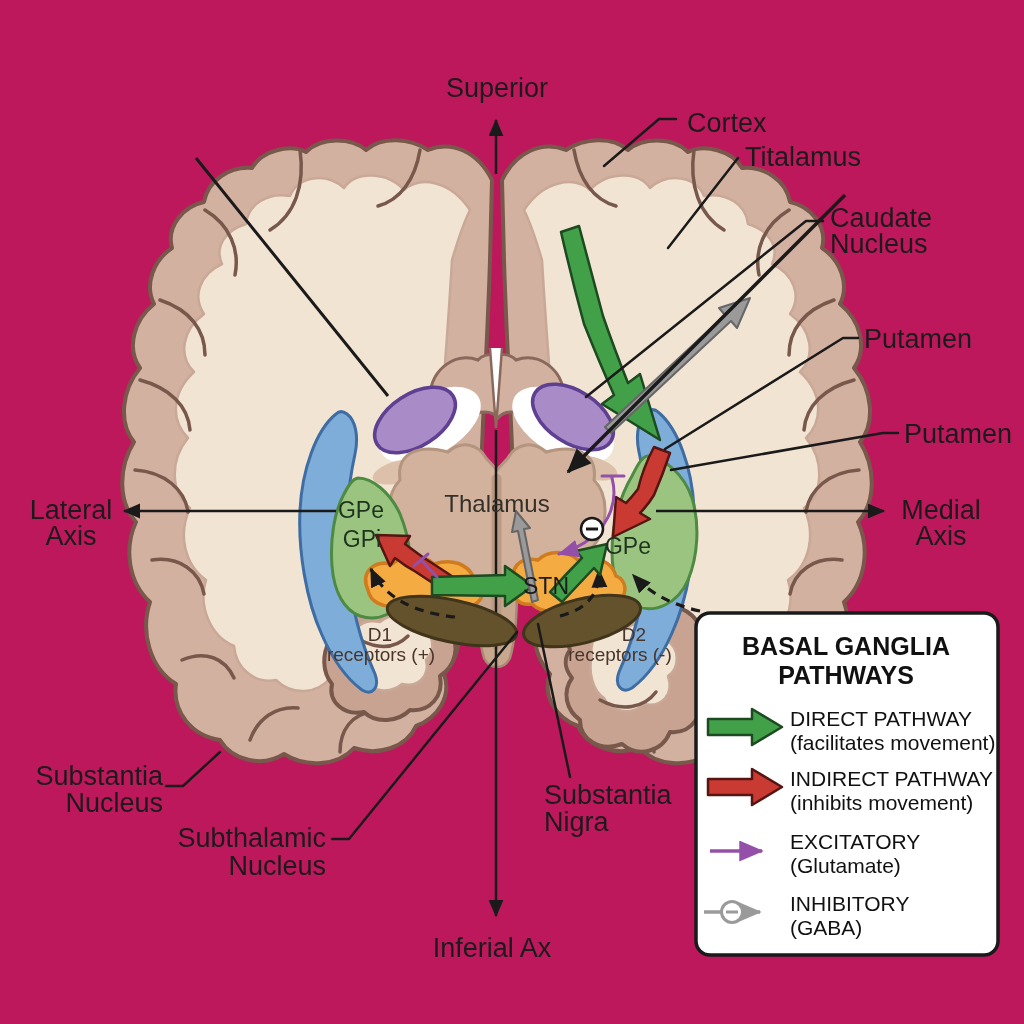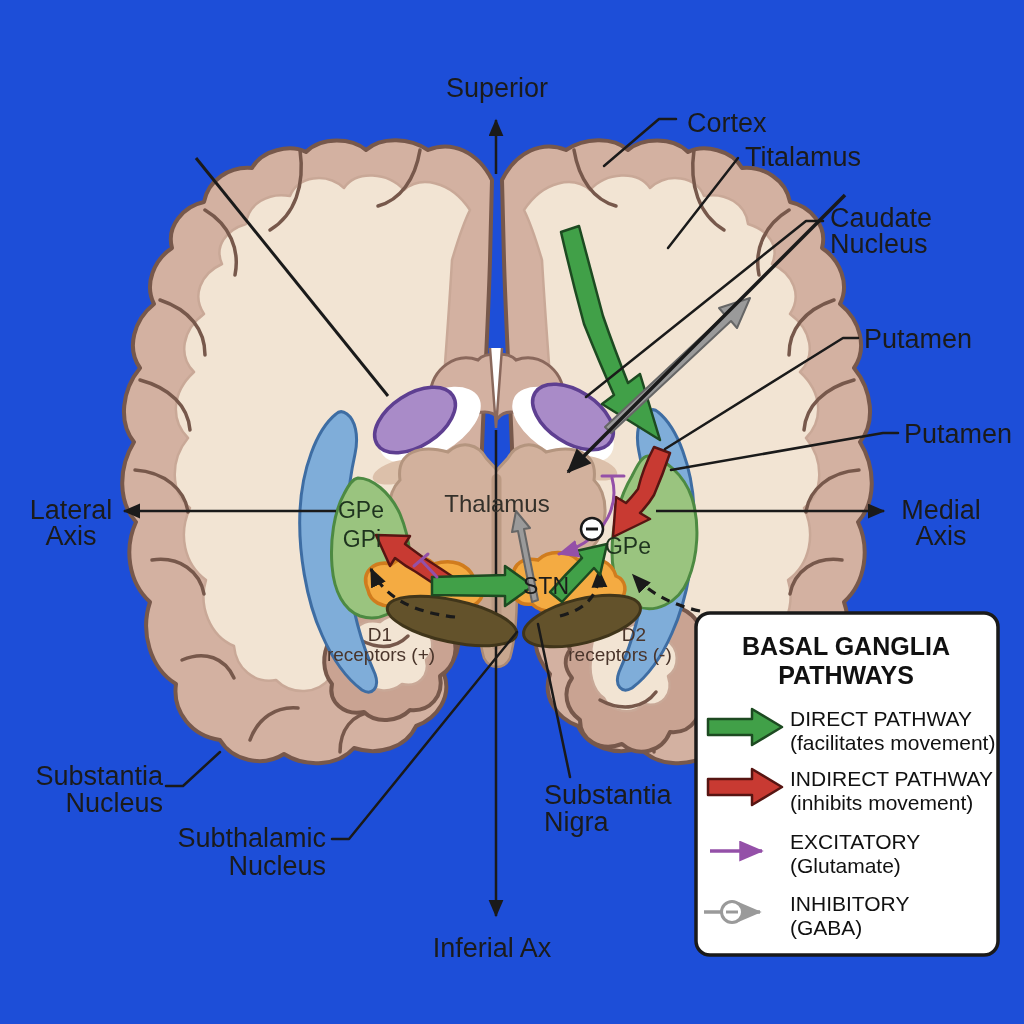--- a/index.html
+++ b/index.html
@@ -1,16 +1,16 @@
 <!DOCTYPE html>
 <html><head>
 <meta charset="utf-8">
 <style>
   html,body{margin:0;padding:0;background:#fff;}
-  .stage{width:1024px;height:1024px;position:relative;background:#1d4ed8;}
+  .stage{width:1024px;height:1024px;position:relative;background:#be185d;}
   text{font-family:"Liberation Sans","DejaVu Sans",sans-serif;fill:#1b1b1b;}
   .lbl{font-size:27px;}
   .struct{font-size:23px;}
   .structSm{font-size:19px;fill:#4a352b;}
   .gp{font-size:23px;fill:#1e331e;}
   .thal{font-size:24px;fill:#33302a;}
   .legend-title{font-size:25px;font-weight:bold;fill:#111;}
   .legend-item{font-size:21px;fill:#111;}
   .outline{stroke:#77584b;stroke-width:4;stroke-linejoin:round;}
   .inner{stroke:#c9a897;stroke-width:2.5;stroke-linejoin:round;}

